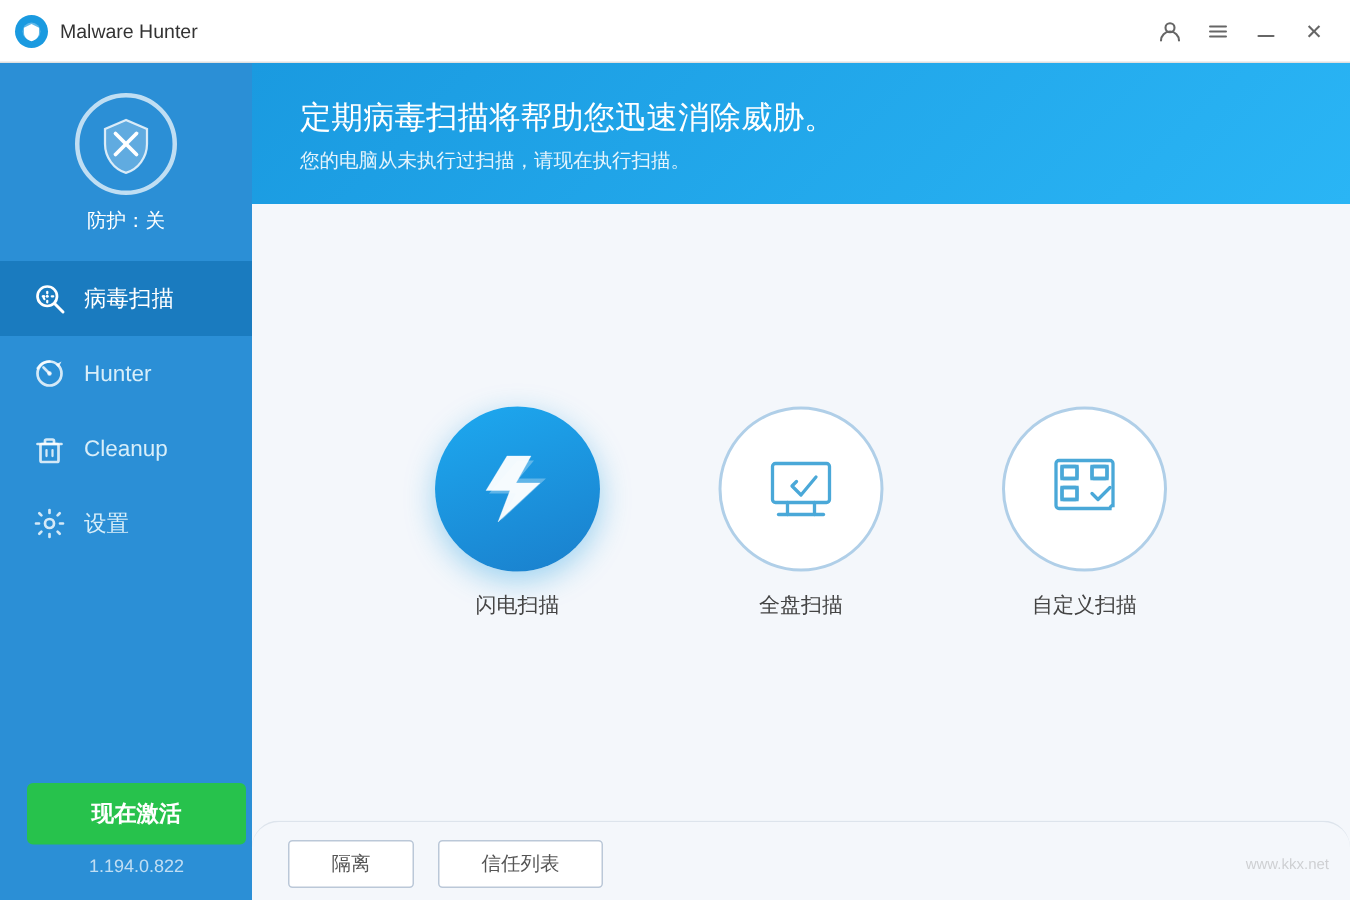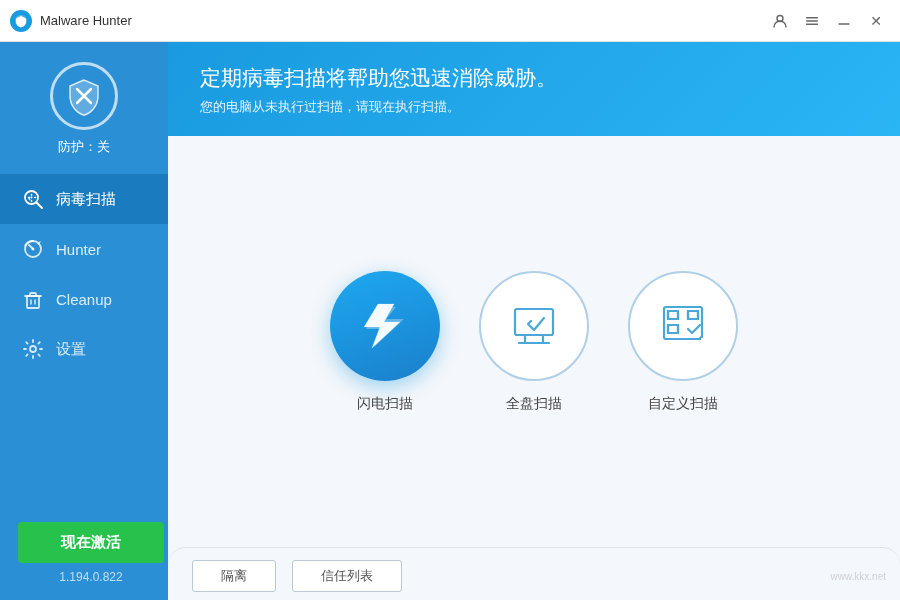--- a/index.html
+++ b/index.html
@@ -134,21 +134,21 @@
       flex: 1;
       display: flex;
       flex-direction: column;
       align-items: center;
       justify-content: center;
       gap: 10px;
       padding: 20px 0 10px 0;
     }
     .scan-buttons-row {
       display: flex;
-      gap: 39px;
+      gap: 79px;
       align-items: flex-end;
       margin-bottom: 10px;
     }
     .scan-btn-wrap {
       display: flex;
       flex-direction: column;
       align-items: center;
       gap: 14px;
       cursor: pointer;
     }

